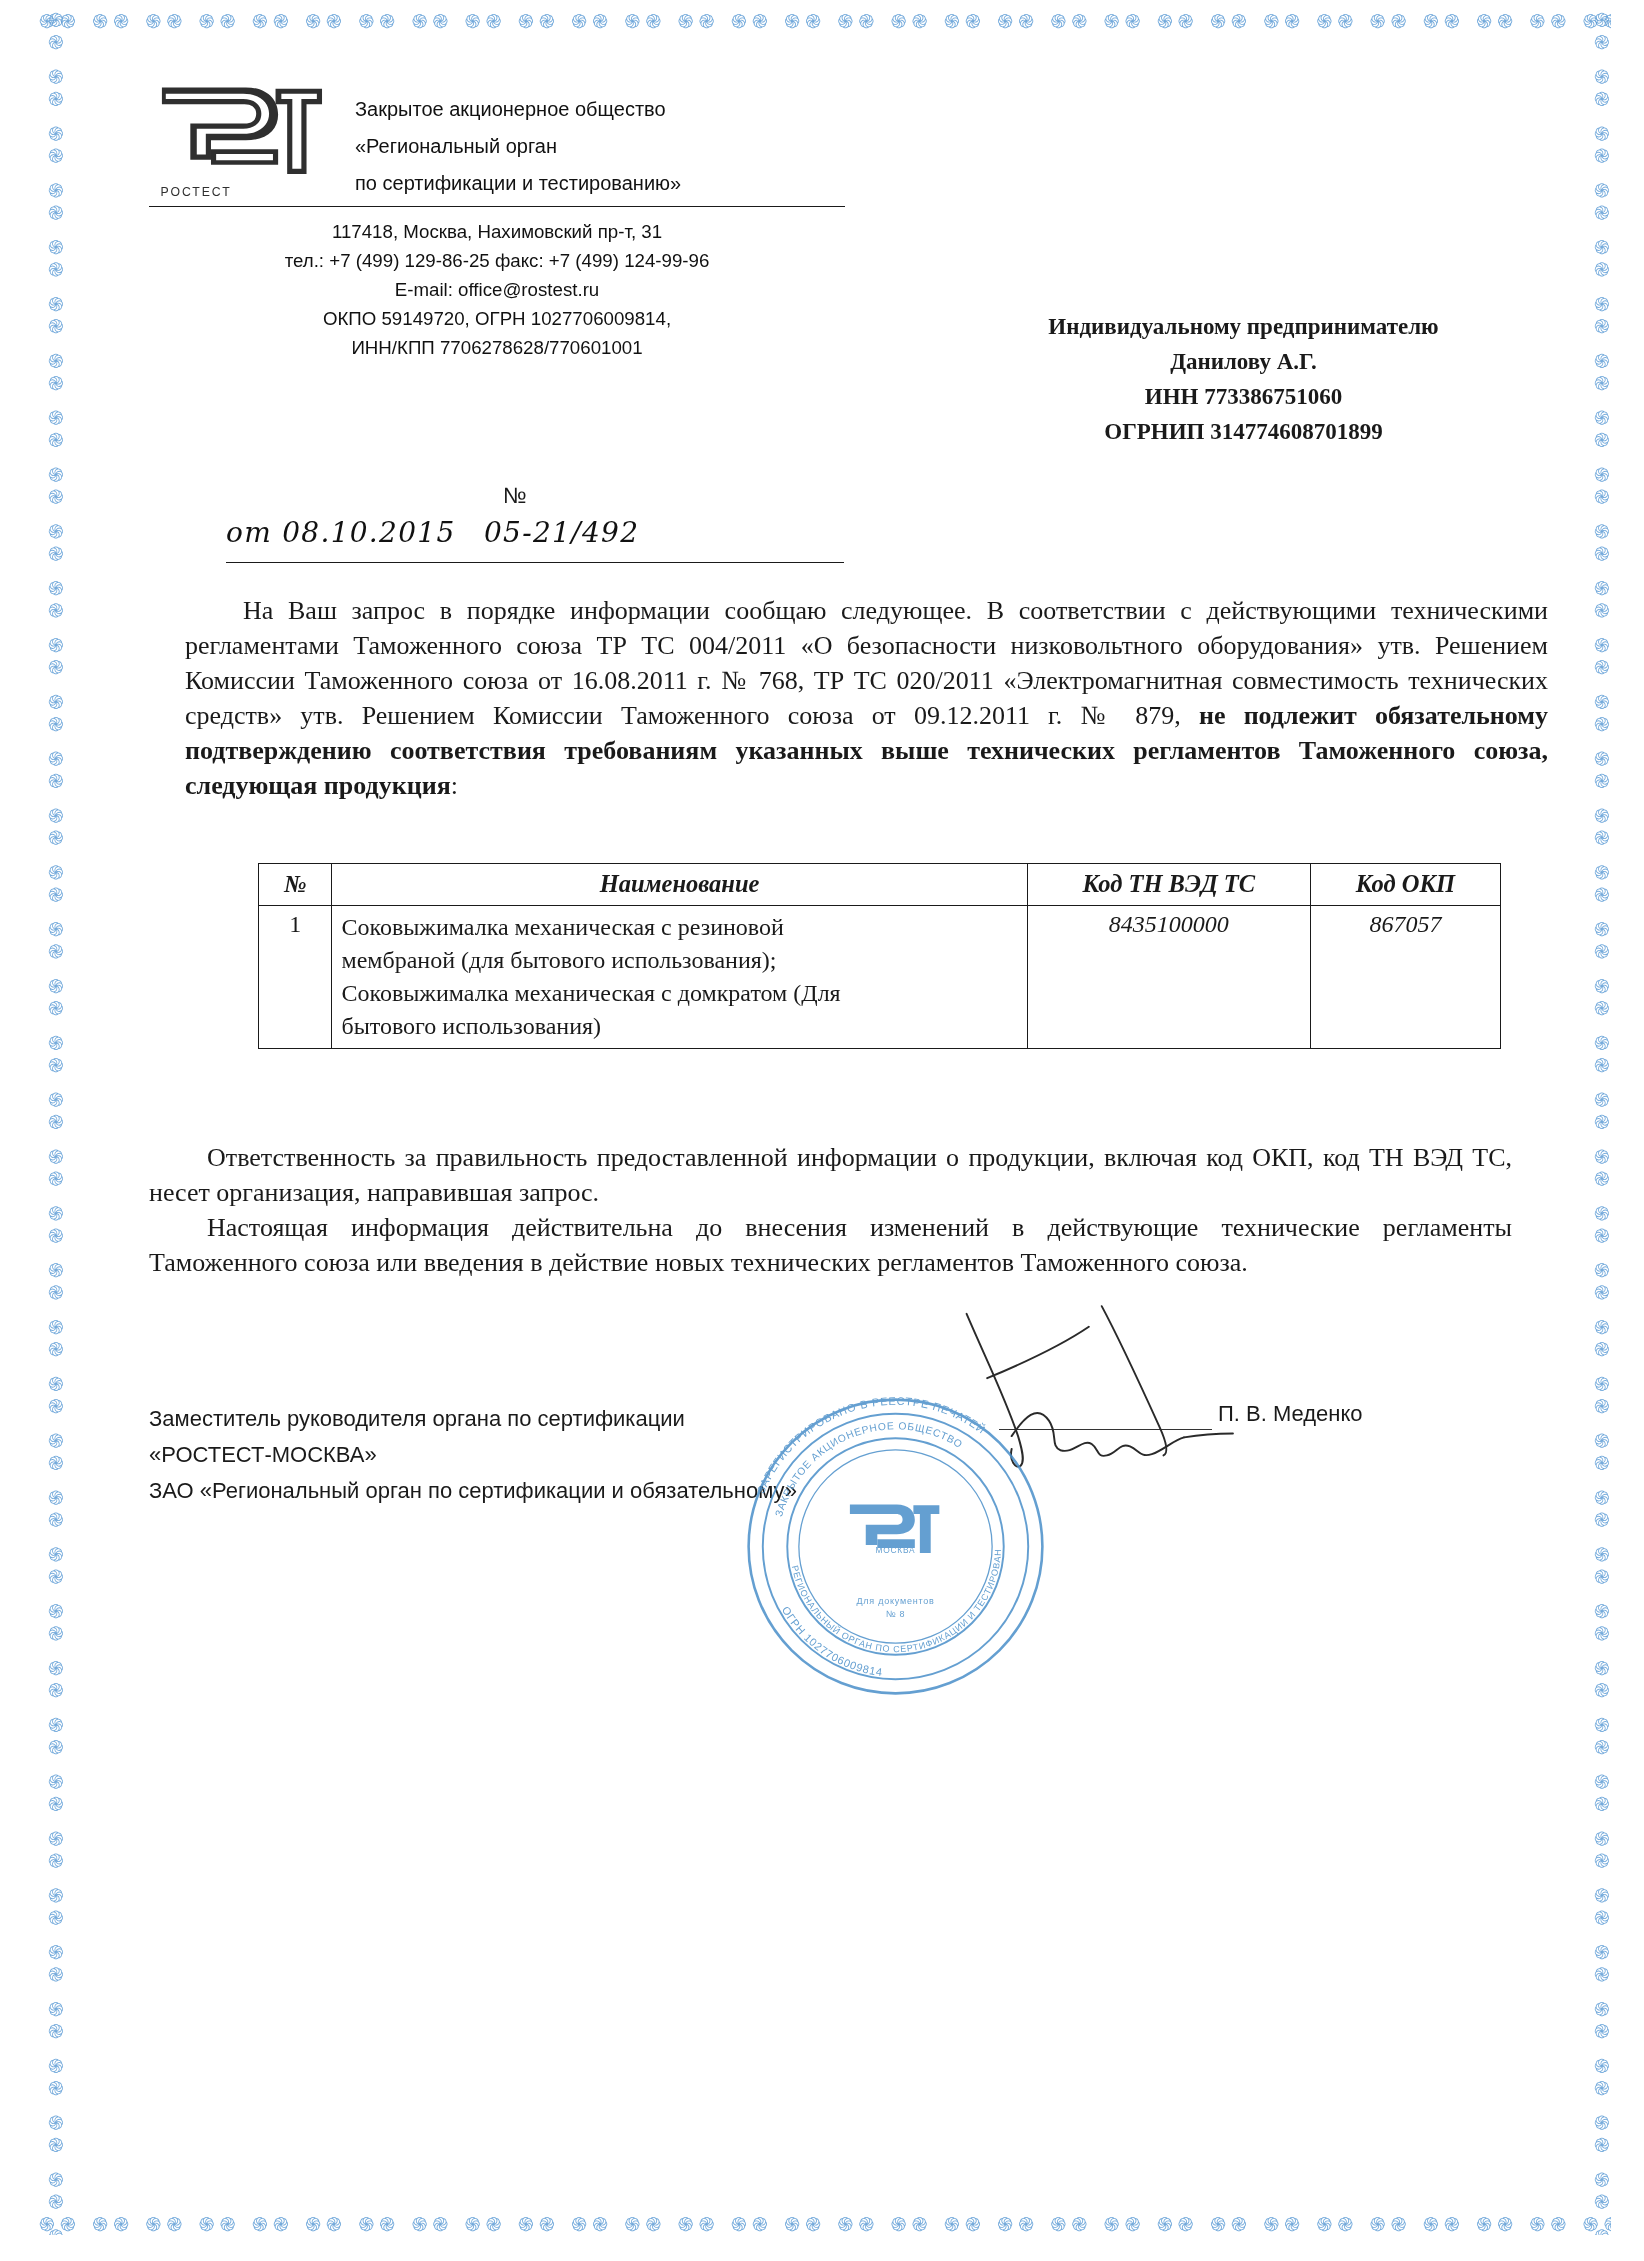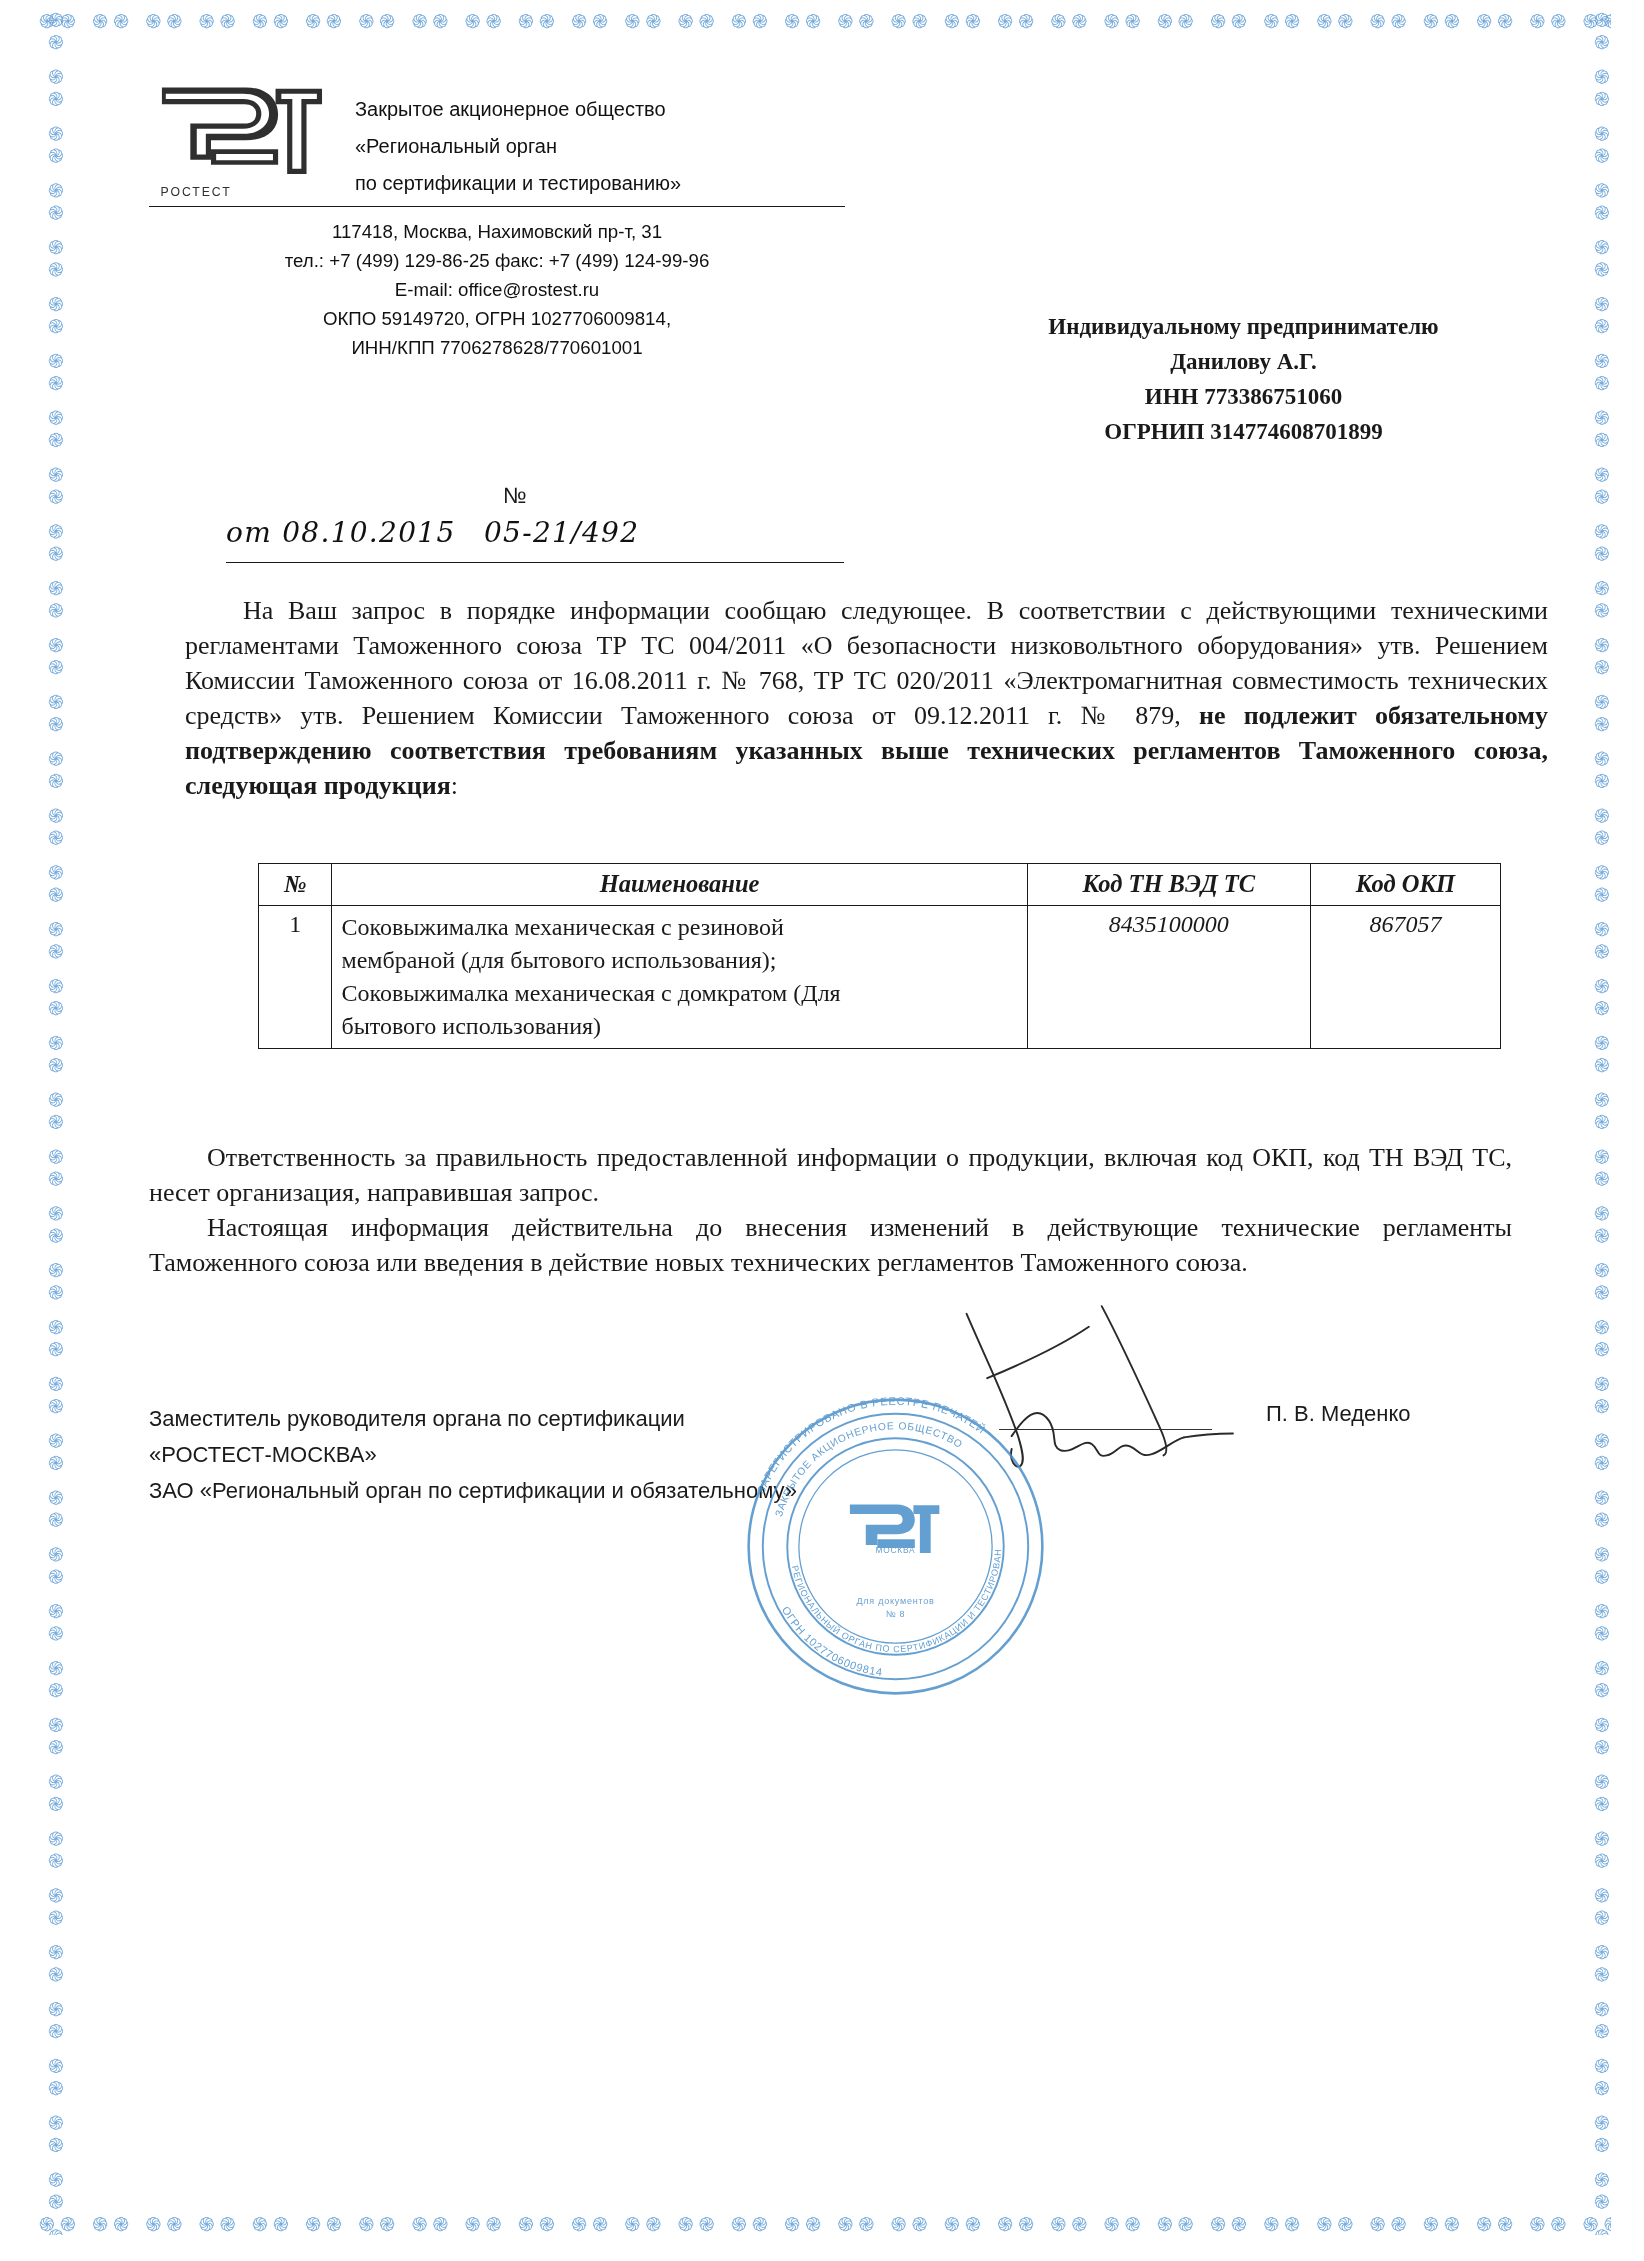--- a/index.html
+++ b/index.html
@@ -213,21 +213,20 @@
     font-family: "Liberation Sans", sans-serif;
     font-size: 22px;
     line-height: 36px;
   }
   .sign-name {
     position: absolute;
     left: 1121px;
     top: 1343px;
     font-family: "Liberation Sans", sans-serif;
     font-size: 22px;
-    margin-left: 48px;
   }
   .sign-rule {
     position: absolute;
     left: 902px;
     top: 1371px;
     width: 213px;
     border-bottom: 1.3px solid #333;
   }
 
   

